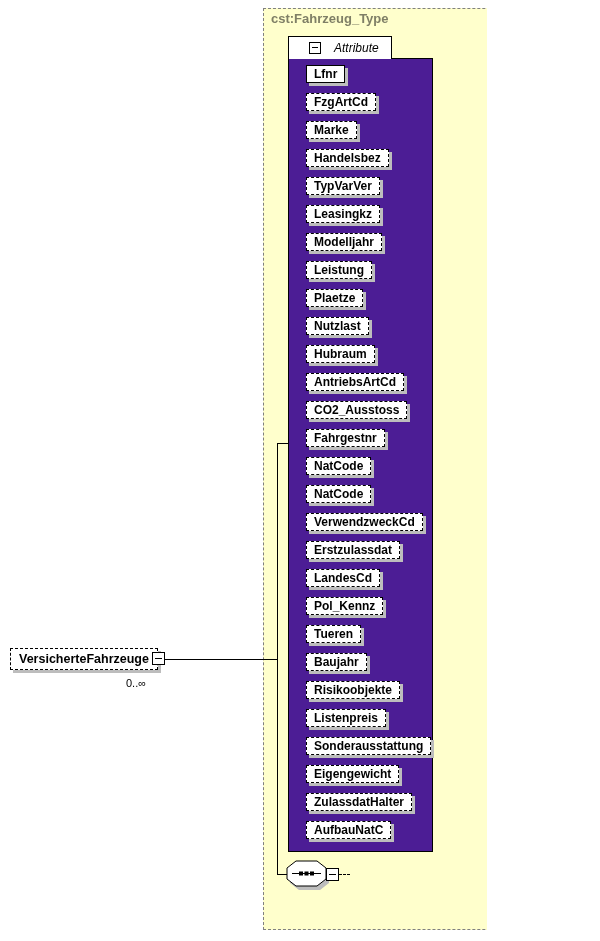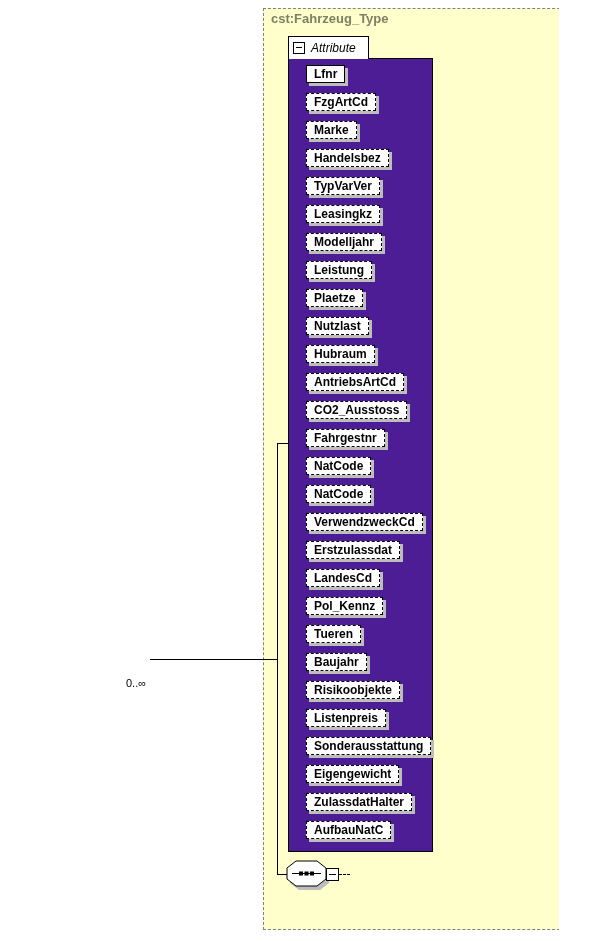--- a/index.html
+++ b/index.html
@@ -1,17 +1,17 @@
 <!DOCTYPE html>
 <html><head>
 <meta charset="utf-8">
 <style>
   html,body{margin:0;padding:0;background:#ffffff;}
   .canvas{
-    position:relative;width:559px;height:941px;background:#ffffff;overflow:hidden;
+    position:relative;width:487px;height:941px;background:#ffffff;overflow:hidden;
     font-family:"Liberation Sans",sans-serif;color:#000;
   }
   
   .type-box{
     position:absolute;left:263px;top:8px;width:327px;height:922px;
     background:#ffffcc;border:1px dashed #808080;box-sizing:border-box;
   }
   .type-title{
     position:absolute;left:271px;top:11px;
     font-size:13px;font-weight:bold;color:#7f7f66;
@@ -24,21 +24,21 @@
   .line-stub-seq{left:278px;top:874px;width:9px;height:1px;}
   
   .attr-body{
     position:absolute;left:288px;top:58px;width:145px;height:794px;
     background:#4c1d95;border:1px solid #000;box-sizing:border-box;
     padding-top:6px;z-index:2;
   }
   .attr-tab{
     position:absolute;left:288px;top:36px;height:23px;
     background:#ffffff;border:1px solid #000;border-bottom:none;box-sizing:border-box;
-    display:flex;align-items:center;gap:6px;padding:0 12px 0 4px;z-index:3;
+    display:flex;align-items:center;gap:13px;padding:0 12px 0 20px;z-index:3;
   }
   .attr-tab-label{font-size:12px;font-style:italic;}
   .attr-box{
     position:relative;display:table;margin:0 0 10px 17px;
     background:#ffffff;border:1px dashed #000;box-sizing:border-box;
     padding:1px 7px;font-size:12px;font-weight:bold;line-height:14px;
     box-shadow:3px 3px 0 #bdbdbd;white-space:nowrap;
   }
   .attr-box.required{border-style:solid;}
   
@@ -128,20 +128,24 @@
       <div class="attr-box">Eigengewicht</div>
       <div class="attr-box">ZulassdatHalter</div>
       <div class="attr-box">AufbauNatC</div>
     </div>
 
   <div class="attr-tab">
     <span class="expand-inline"></span>
     <span class="attr-tab-label">Attribute</span>
   </div>
 
+  <div class="element-box versicherte-box">
+    <span>VersicherteFahrzeuge</span>
+    <span class="expand-btn"></span>
+  </div>
   <div class="cardinality">0..∞</div>
 
   <svg class="seq-icon" width="48" height="34" viewBox="0 0 48 34">
     <polygon points="14,6 35,6 44,13 44,24 35,31 14,31 5,24 5,13" fill="#bdbdbd" stroke="none"></polygon>
     <polygon points="11,2 32,2 41,9 41,20 32,27 11,27 2,20 2,9" fill="#ffffff" stroke="#000000"></polygon>
     <line x1="7" y1="14.5" x2="36" y2="14.5" stroke="#000000"></line>
     <rect x="14" y="12.5" width="4" height="4" fill="#000000"></rect>
     <rect x="19.5" y="12.5" width="4" height="4" fill="#000000"></rect>
     <rect x="25" y="12.5" width="4" height="4" fill="#000000"></rect>
   </svg>

